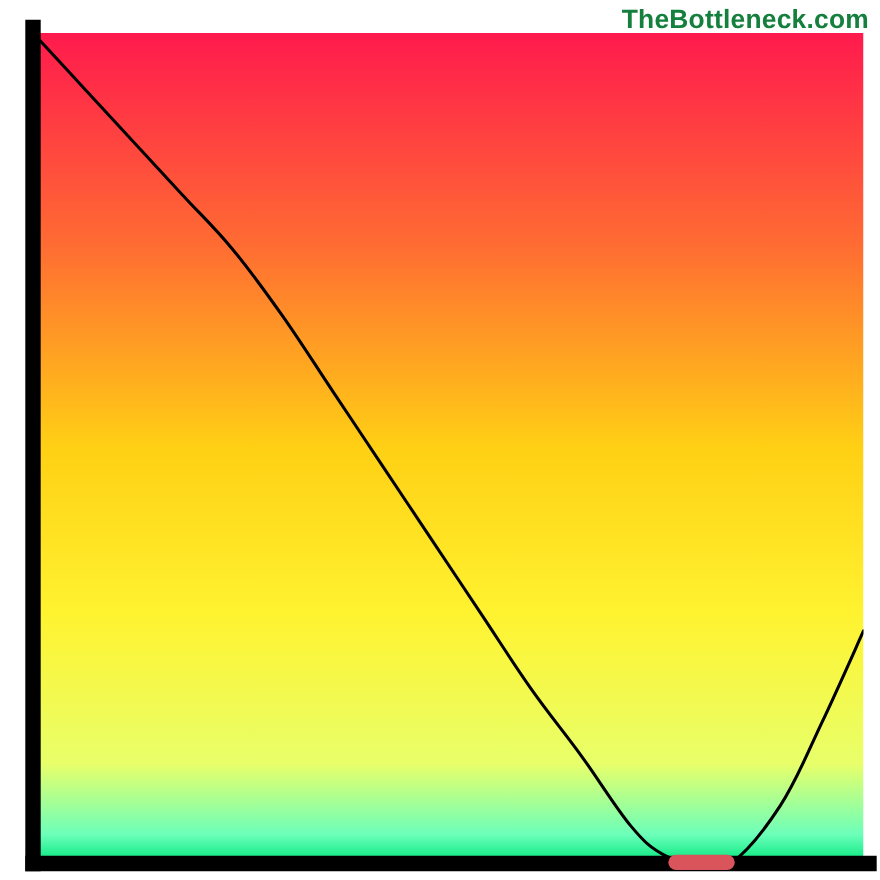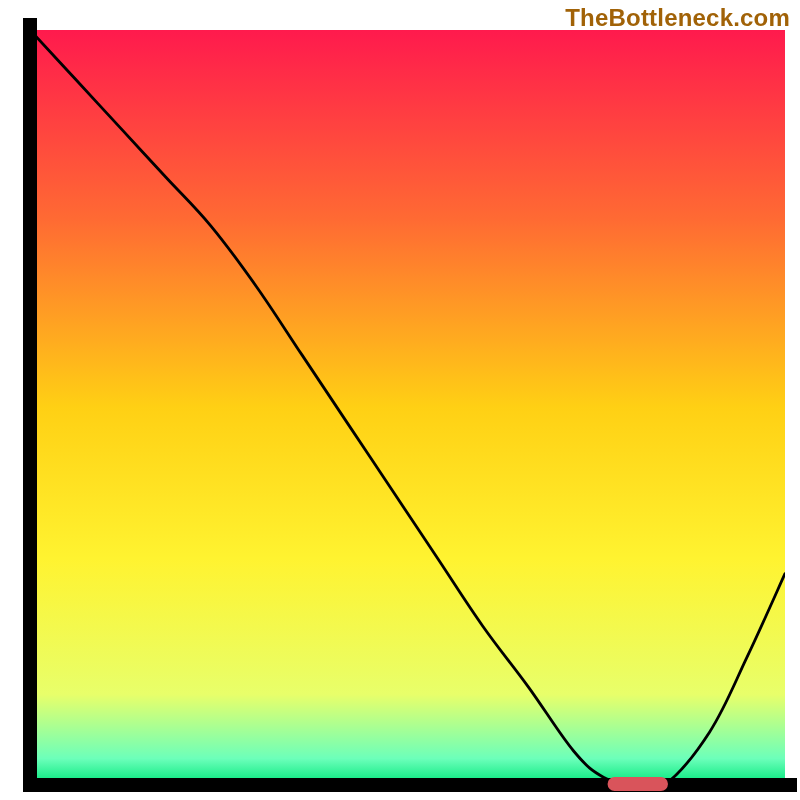--- a/index.html
+++ b/index.html
@@ -9,21 +9,21 @@
     width: 800px;
     height: 800px;
   }
   .watermark {
     position: absolute;
     top: 4px;
     right: 10px;
     font-family: Arial, Helvetica, sans-serif;
     font-size: 24px;
     font-weight: 600;
-    color: #a16207;
+    color: #15803d;
     letter-spacing: 0.2px;
     text-align: center;
   }
   svg.chart {
     position: absolute;
     top: 0;
     left: 0;
     width: 800px;
     height: 800px;
     display: block;

